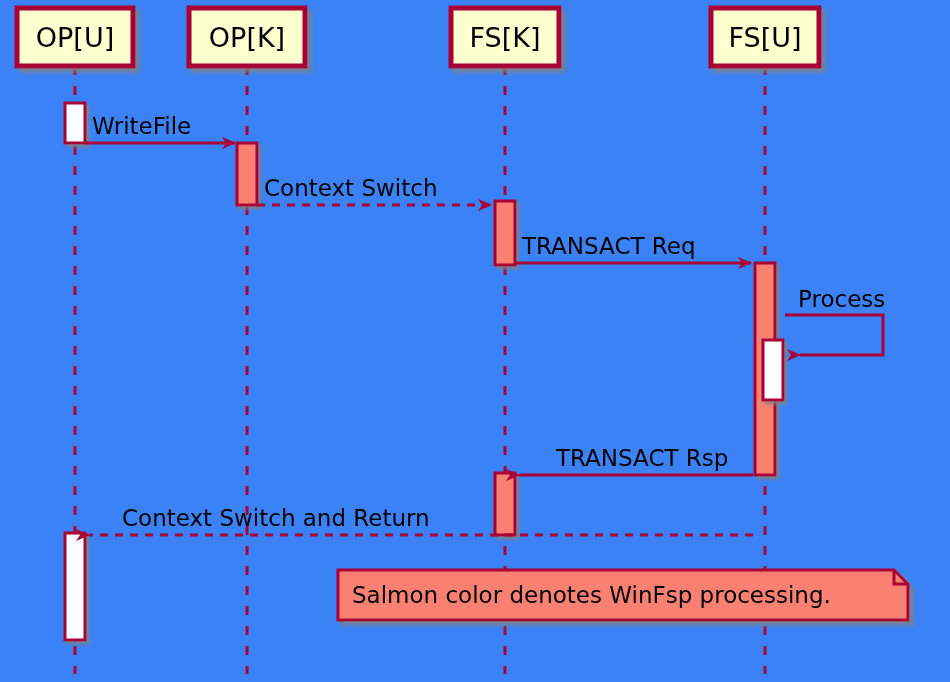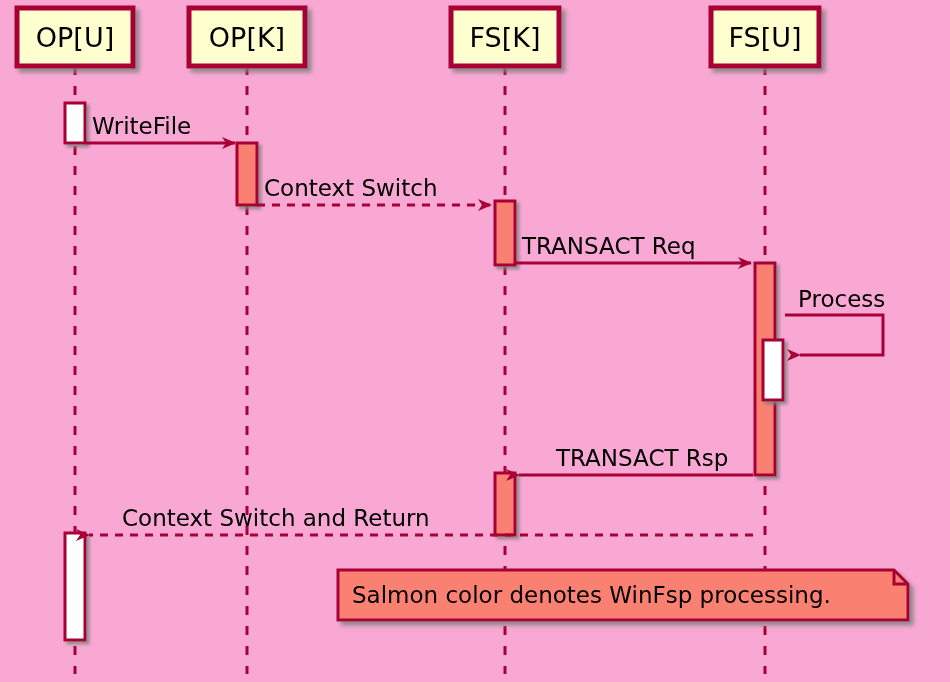--- a/index.html
+++ b/index.html
@@ -4,21 +4,21 @@
 <style>
   html, body {
     margin: 0;
     padding: 0;
     background: #ffffff;
   }
   #diagram-root {
     position: relative;
     width: 950px;
     height: 682px;
-    background: #f9a8d4;
+    background: #3b82f6;
     font-family: "DejaVu Sans", sans-serif;
     overflow: hidden;
   }
   svg.seq-canvas {
     position: absolute;
     left: 0;
     top: 0;
     width: 950px;
     height: 682px;
     display: block;

